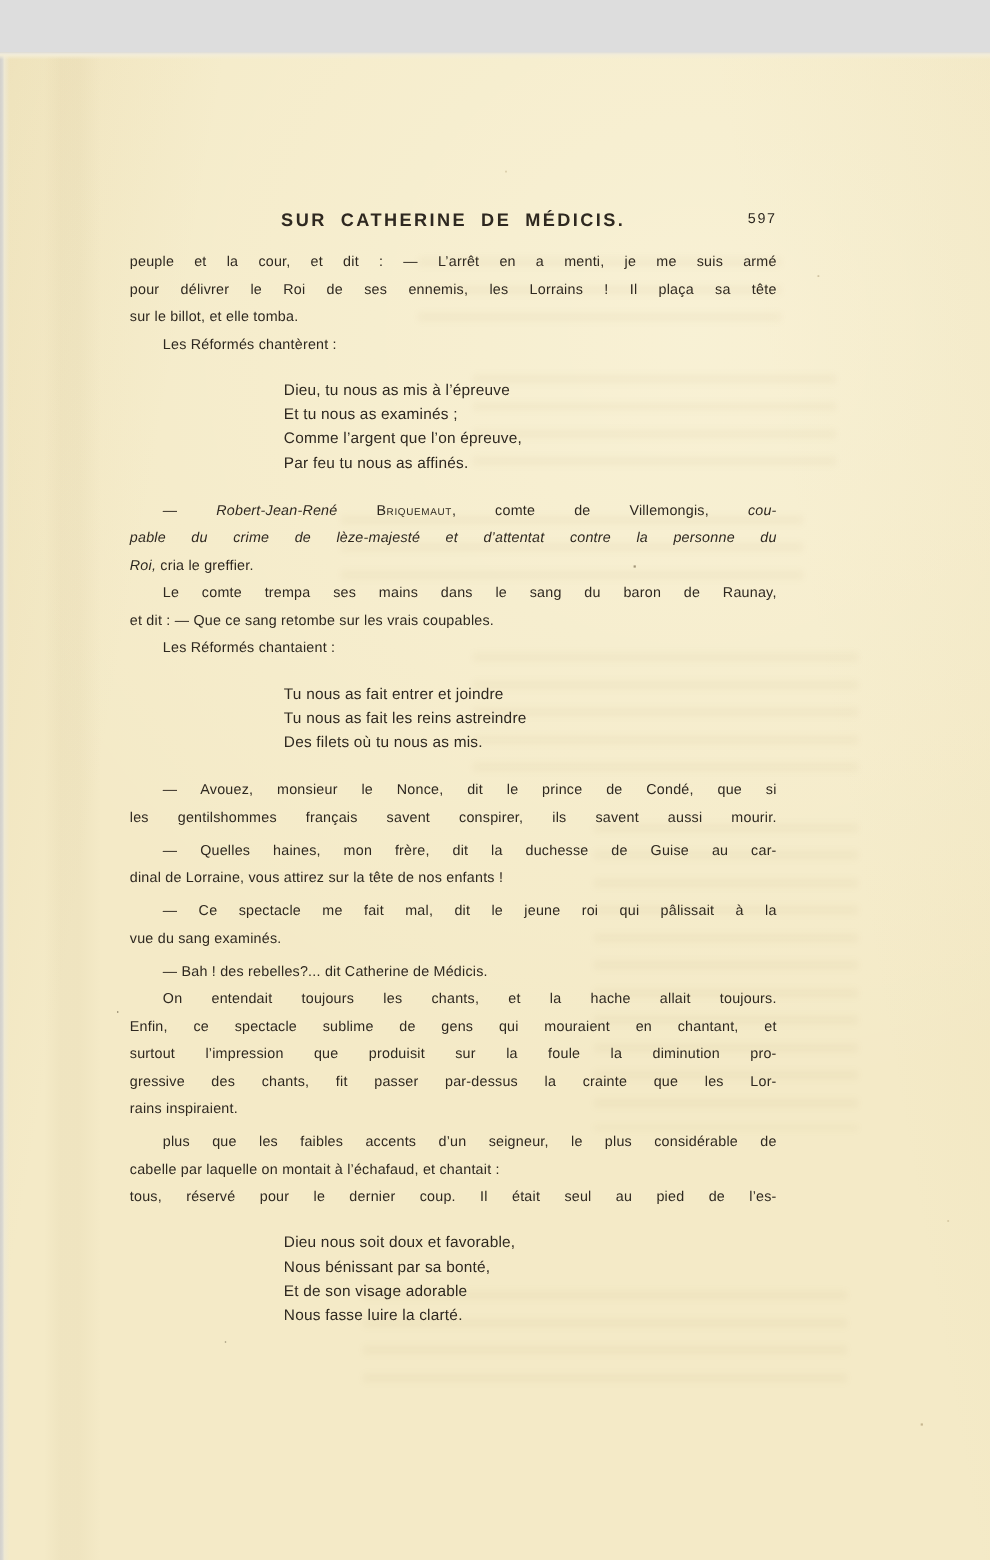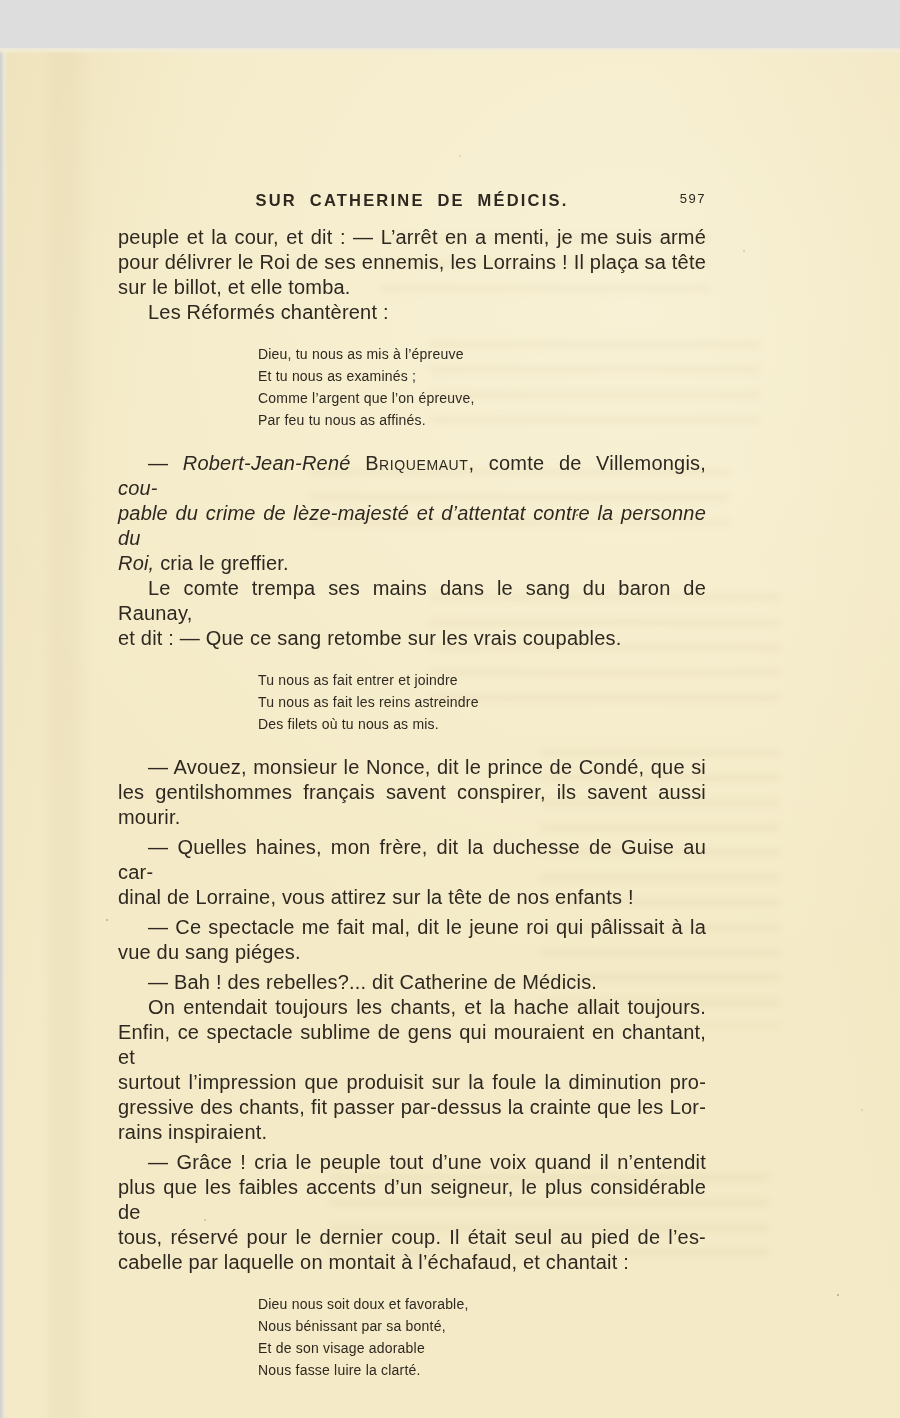--- a/index.html
+++ b/index.html
@@ -48,21 +48,21 @@
     font-weight: 700;
     letter-spacing: 2.2px;
     word-spacing: 6px;
   }
   .page-header .pagenum {
     position: absolute; right: 0; top: 0;
     font-size: 13px;
     letter-spacing: 1.5px;
   }
   .para {
-    font-size: 20px;
+    font-size: 13px;
     line-height: 25px;
     letter-spacing: 0.2px;
   }
   .para .line       { text-align: justify; text-align-last: justify; }
   .para .line.last  { text-align-last: auto; }
   .para .line.jlast { text-align-last: justify; }
   .para.indent .line:first-child { text-indent: 30px; }
   .para.dialog { margin-top: 5px; }
   .verse {
     font-size: 14px;
@@ -133,52 +133,54 @@
         </div>
         <div class="para indent dialog">
           <div class="line"><span>— </span><span class="i">Robert-Jean-René </span><span class="sc">Briquemaut</span><span>, comte de Villemongis, </span><span class="i">cou-</span></div>
           <div class="line"><span class="i">pable du crime de lèze-majesté et d’attentat contre la personne du</span></div>
           <div class="line last"><span class="i">Roi,</span><span> cria le greffier.</span></div>
         </div>
         <div class="para indent">
           <div class="line"><span>Le comte trempa ses mains dans le sang du baron de Raunay,</span></div>
           <div class="line last"><span>et dit : — Que ce sang retombe sur les vrais coupables.</span></div>
         </div>
+        <div class="para indent">
+          <div class="line last"><span>Les Réformés chantaient :</span></div>
+        </div>
         <div class="verse">
           <div class="line"><span>Tu nous as fait entrer et joindre</span></div>
           <div class="line"><span>Tu nous as fait les reins astreindre</span></div>
           <div class="line last"><span>Des filets où tu nous as mis.</span></div>
         </div>
         <div class="para indent dialog">
           <div class="line"><span>— Avouez, monsieur le Nonce, dit le prince de Condé, que si</span></div>
           <div class="line jlast"><span>les gentilshommes français savent conspirer, ils savent aussi mourir.</span></div>
         </div>
         <div class="para indent dialog">
           <div class="line"><span>— Quelles haines, mon frère, dit la duchesse de Guise au car-</span></div>
           <div class="line last"><span>dinal de Lorraine, vous attirez sur la tête de nos enfants !</span></div>
         </div>
         <div class="para indent dialog">
           <div class="line"><span>— Ce spectacle me fait mal, dit le jeune roi qui pâlissait à la</span></div>
-          <div class="line last"><span>vue du sang piéges.</span></div>
+          <div class="line last"><span>vue du sang examinés.</span></div>
         </div>
         <div class="para indent dialog">
           <div class="line last"><span>— Bah ! des rebelles?... dit Catherine de Médicis.</span></div>
         </div>
         <div class="para indent">
           <div class="line"><span>On entendait toujours les chants, et la hache allait toujours.</span></div>
           <div class="line"><span>Enfin, ce spectacle sublime de gens qui mouraient en chantant, et</span></div>
           <div class="line"><span>surtout l’impression que produisit sur la foule la diminution pro-</span></div>
           <div class="line"><span>gressive des chants, fit passer par-dessus la crainte que les Lor-</span></div>
           <div class="line last"><span>rains inspiraient.</span></div>
         </div>
         <div class="para indent dialog">
-          <div class="line"><span>— Grâce ! cria le peuple tout d’une voix quand il n’entendit</span></div>
           <div class="line"><span>plus que les faibles accents d’un seigneur, le plus considérable de</span></div>
+          <div class="line last"><span>cabelle par laquelle on montait à l’échafaud, et chantait :</span></div>
           <div class="line"><span>tous, réservé pour le dernier coup. Il était seul au pied de l’es-</span></div>
-          <div class="line last"><span>cabelle par laquelle on montait à l’échafaud, et chantait :</span></div>
         </div>
         <div class="verse">
           <div class="line"><span>Dieu nous soit doux et favorable,</span></div>
           <div class="line"><span>Nous bénissant par sa bonté,</span></div>
           <div class="line"><span>Et de son visage adorable</span></div>
           <div class="line last"><span>Nous fasse luire la clarté.</span></div>
         </div>
       </div>
   </div>
 

